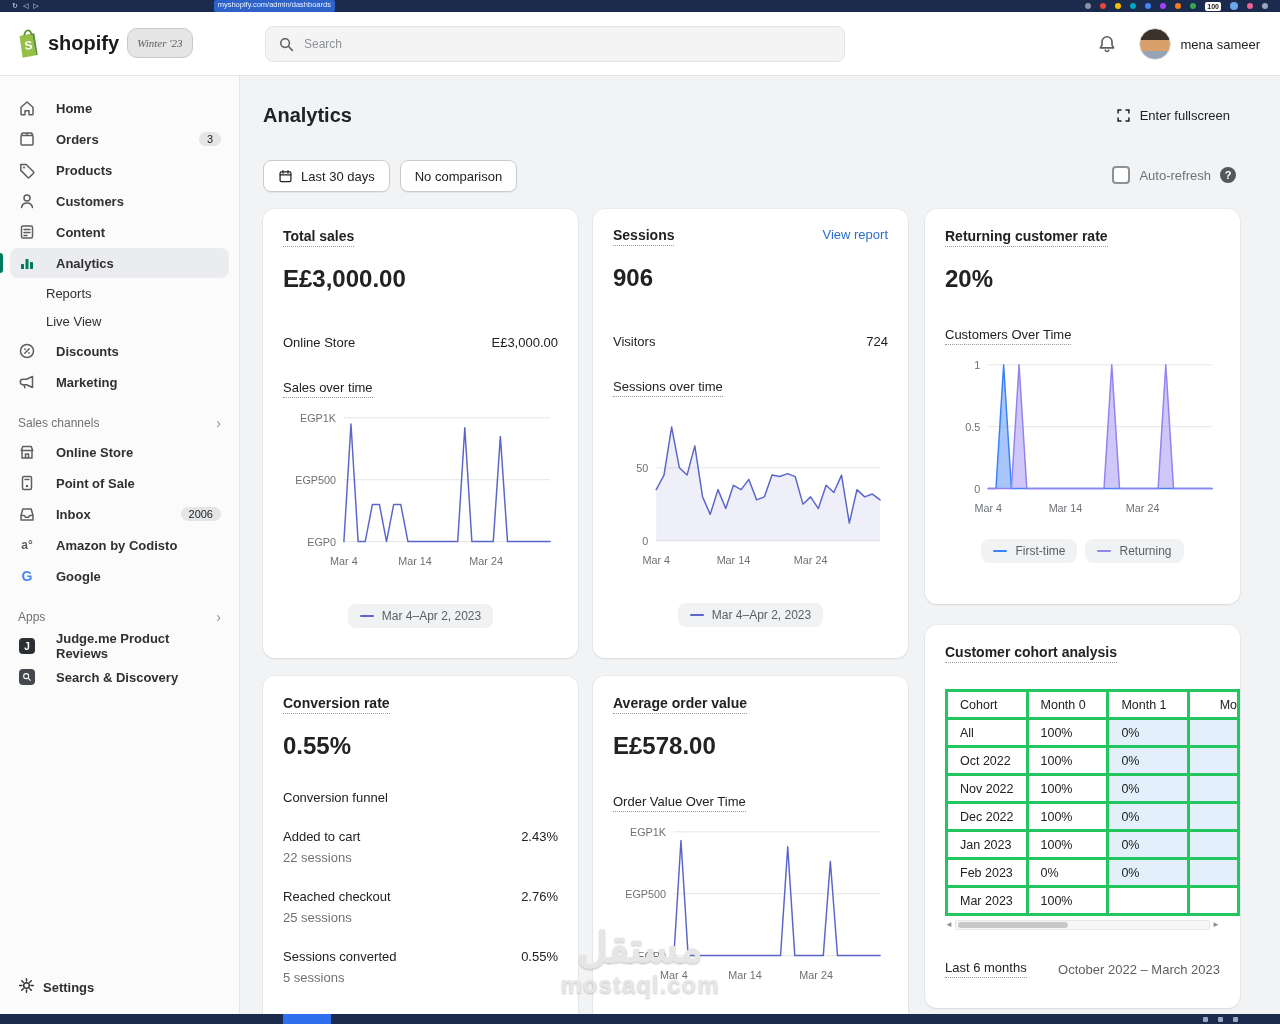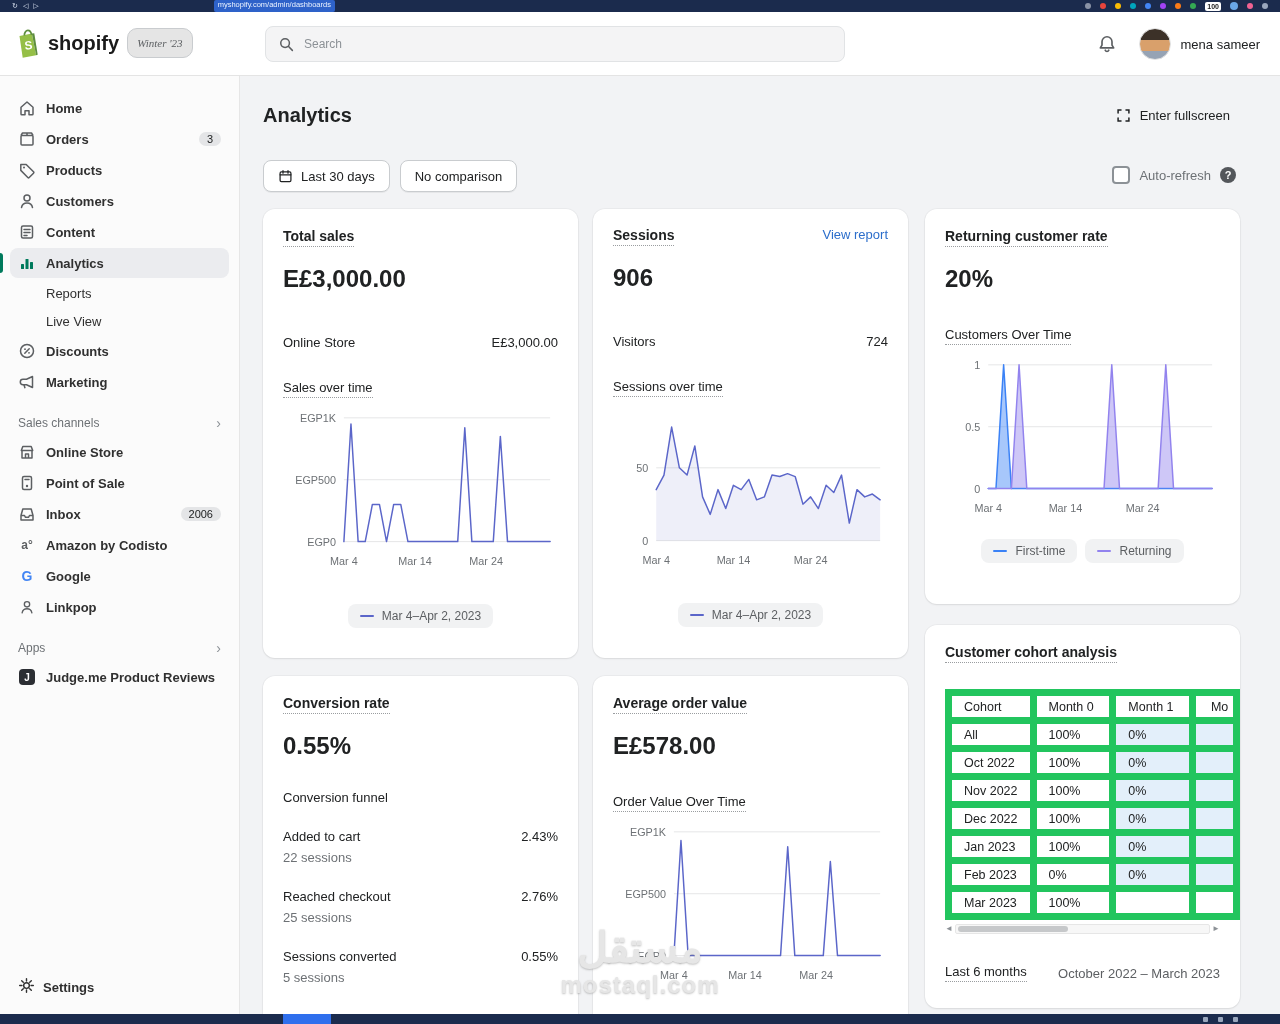--- a/index.html
+++ b/index.html
@@ -23,21 +23,21 @@
   .search-wrap{position:absolute;left:265px;top:14px;width:580px;height:36px;background:#f4f4f5;border:1px solid #e1e3e5;border-radius:8px;display:flex;align-items:center;padding:0 12px;gap:9px}
   .search-wrap input{border:none;background:transparent;outline:none;font-size:12px;color:#202223;width:100%;font-family:"Liberation Sans",sans-serif}
   .search-wrap input::placeholder{color:#8c9196}
   .header-right{position:absolute;right:20px;top:14px;display:flex;align-items:center;gap:22px;height:36px}
   .bell{color:#5c5f62;cursor:pointer;display:flex}
   .user{display:flex;align-items:center;gap:10px;font-size:13px;font-weight:500;cursor:pointer}
   .avatar{width:32px;height:32px;border-radius:50%;background:linear-gradient(180deg,#3c3128 0 38%,#d9a06b 38% 72%,#96a3b4 72%);border:1px solid #e0e0e0}
 
   
   .sidebar{position:absolute;top:76px;left:0;bottom:10px;width:240px;background:#fbfbfb;border-right:1px solid #e6e6e6;padding-top:16px;font-size:13px;z-index:40}
-  .side-item{position:relative;display:flex;align-items:center;gap:10px;height:30px;margin:1px 10px;padding:0 8px;border-radius:8px;font-weight:600;color:#303030;cursor:pointer}
+  .side-item{position:relative;display:flex;align-items:center;gap:20px;height:30px;margin:1px 10px;padding:0 8px;border-radius:8px;font-weight:600;color:#303030;cursor:pointer}
   .side-item .ico{width:18px;height:18px;display:flex;align-items:center;justify-content:center;color:#5c5f62;flex:none}
   .side-item.selected{background:#ebecef}
   .side-item.selected .ico{color:#007a5c}
   .selected-bar{position:absolute;left:-10px;top:5px;width:3px;height:20px;background:#007a5c;border-radius:0 3px 3px 0}
   .side-sub{display:flex;align-items:center;height:28px;margin:0 10px;padding-left:36px;border-radius:8px;font-weight:500;color:#303030;cursor:pointer}
   .side-badge{margin-left:auto;background:#e4e5e7;border-radius:9px;padding:1px 8px;font-size:11px;font-weight:500;color:#202223}
   .side-section{display:flex;align-items:center;justify-content:space-between;margin:18px 18px 6px;color:#6d7175;font-size:12px;font-weight:500}
   .chev{color:#8c9196;font-size:14px;cursor:pointer}
   .txt-ico{font-size:12px;font-weight:bold;color:#5c5f62;line-height:1}
   .txt-ico.g{color:#4285F4;font-size:14px}
@@ -75,25 +75,25 @@
   .legend-row.tight{margin-top:14px}
   .legend-pill{display:inline-flex;align-items:center;gap:8px;background:#f1f2f3;border-radius:8px;padding:5px 12px;font-size:12px;color:#5c5f62}
   .dash{width:14px;height:2px;border-radius:1px;background:#5b66c9;display:inline-block}
   .dash.blue{background:#3b82f6}.dash.purple{background:#9283ee}
 
   .funnel-title{font-size:13px;margin-top:30px;color:#202223}
   .funnel-row{display:flex;justify-content:space-between;margin-top:24px;font-size:13px}
   .funnel-sub{color:#6d7175;margin-top:6px}
 
   table.cohort{border-collapse:collapse;margin-top:26px;font-size:12.5px}
-  table.cohort th,table.cohort td{border:7px solid #22c55e;height:28px;padding:0 12px;font-weight:normal;white-space:nowrap}
+  table.cohort th,table.cohort td{border:3px solid #22c55e;height:28px;padding:0 12px;font-weight:normal;white-space:nowrap}
   table.cohort th{color:#202223;font-weight:500}
   .col-cohort{width:80px;text-align:left}
   .col-num{width:90px;text-align:left}
-  .col-partial{width:70px;text-align:center;padding:0 0 0 10px !important}
+  .col-partial{width:70px;text-align:right;padding:0 0 0 10px !important}
   .blue-cell{background:#e3effa}
   .bold{font-weight:600}
   .hscroll{display:flex;align-items:center;width:275px;height:14px;margin-top:2px;gap:2px}
   .hs-arrow{font-size:8px;color:#8c9196;cursor:pointer;line-height:14px}
   .hs-track{flex:1;height:10px;background:#f7f7f7;border:1px solid #e6e6e6;border-radius:2px;position:relative;cursor:pointer}
   .hs-thumb{position:absolute;left:2px;top:1px;height:6px;width:110px;background:#c6c8ca;border-radius:3px;cursor:grab}
   .cohort-footer{display:flex;justify-content:space-between;align-items:center;width:275px;margin-top:28px;font-size:13px}
   .dotted{display:inline-block;border-bottom:1px dotted #9a9da0;padding-bottom:2px}
   .muted{color:#5c5f62}
 
@@ -291,39 +291,41 @@
           <span class="txt-ico">a°</span>
         </span>
       <span>Amazon by Codisto</span>
     </div>
     <div class="side-item">
       <span class="ico">
           <span class="txt-ico g">G</span>
         </span>
       <span>Google</span>
     </div>
-    <div class="side-item">
-      <span class="ico">
-          <svg width="16" height="16" viewBox="0 0 18 18" fill="none" stroke="currentColor" stroke-width="1.5" stroke-linecap="round">
-            <circle cx="9" cy="6" r="3"></circle>
-            <path d="M3.5 15.5c.6-3 2.8-4.5 5.5-4.5s4.9 1.5 5.5 4.5"></path>
-          </svg>
-        </span>
-      <span>Linkpop</span>
-    </div>
 
     <div class="side-section">
       <span>Apps</span>
       <span class="chev">›</span>
     </div>
     <div class="side-item">
       <span class="ico">
           <span class="app-ico">J</span>
         </span>
       <span>Judge.me Product Reviews</span>
+    </div>
+    <div class="side-item">
+      <span class="ico">
+          <span class="app-ico" style="background:#44474b">
+            <svg width="10" height="10" viewBox="0 0 18 18" fill="none" stroke="#fff" stroke-width="2">
+              <circle cx="7.5" cy="7.5" r="4.5"></circle>
+              <path d="M11 11l4.5 4.5"></path>
+            </svg>
+          </span>
+        </span>
+      <span>Search &amp; Discovery</span>
     </div>
 
     <div class="settings-row">
       <span class="ico"><svg width="17" height="17" viewBox="0 0 18 18" fill="none" stroke="currentColor" stroke-width="1.5" stroke-linecap="round">
             <circle cx="9" cy="9" r="3"></circle>
             <path d="M9 1.8v2.4M9 13.8v2.4M1.8 9h2.4M13.8 9h2.4M3.9 3.9l1.7 1.7M12.4 12.4l1.7 1.7M14.1 3.9l-1.7 1.7M5.6 12.4l-1.7 1.7"></path>
           </svg></span>
       <span>Settings</span>
     </div>
   </aside>

